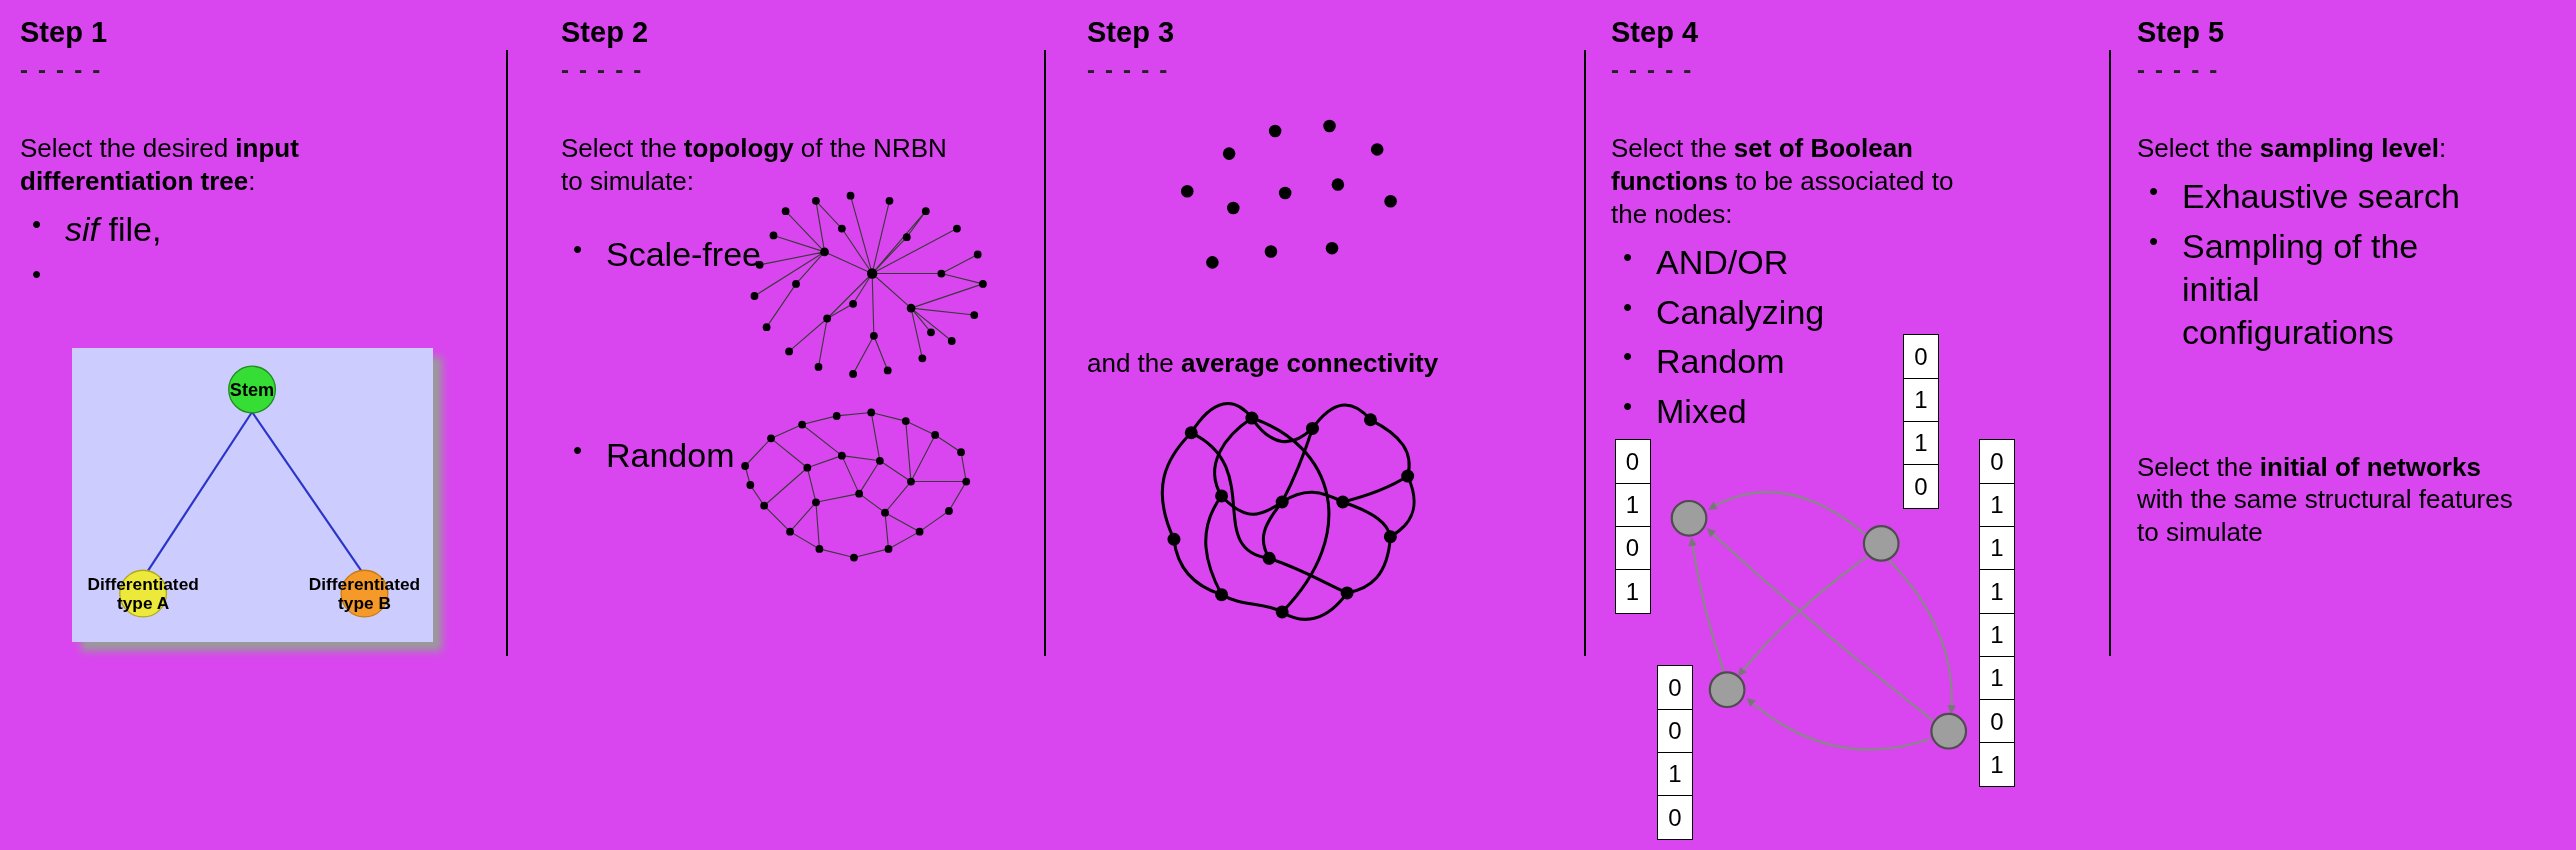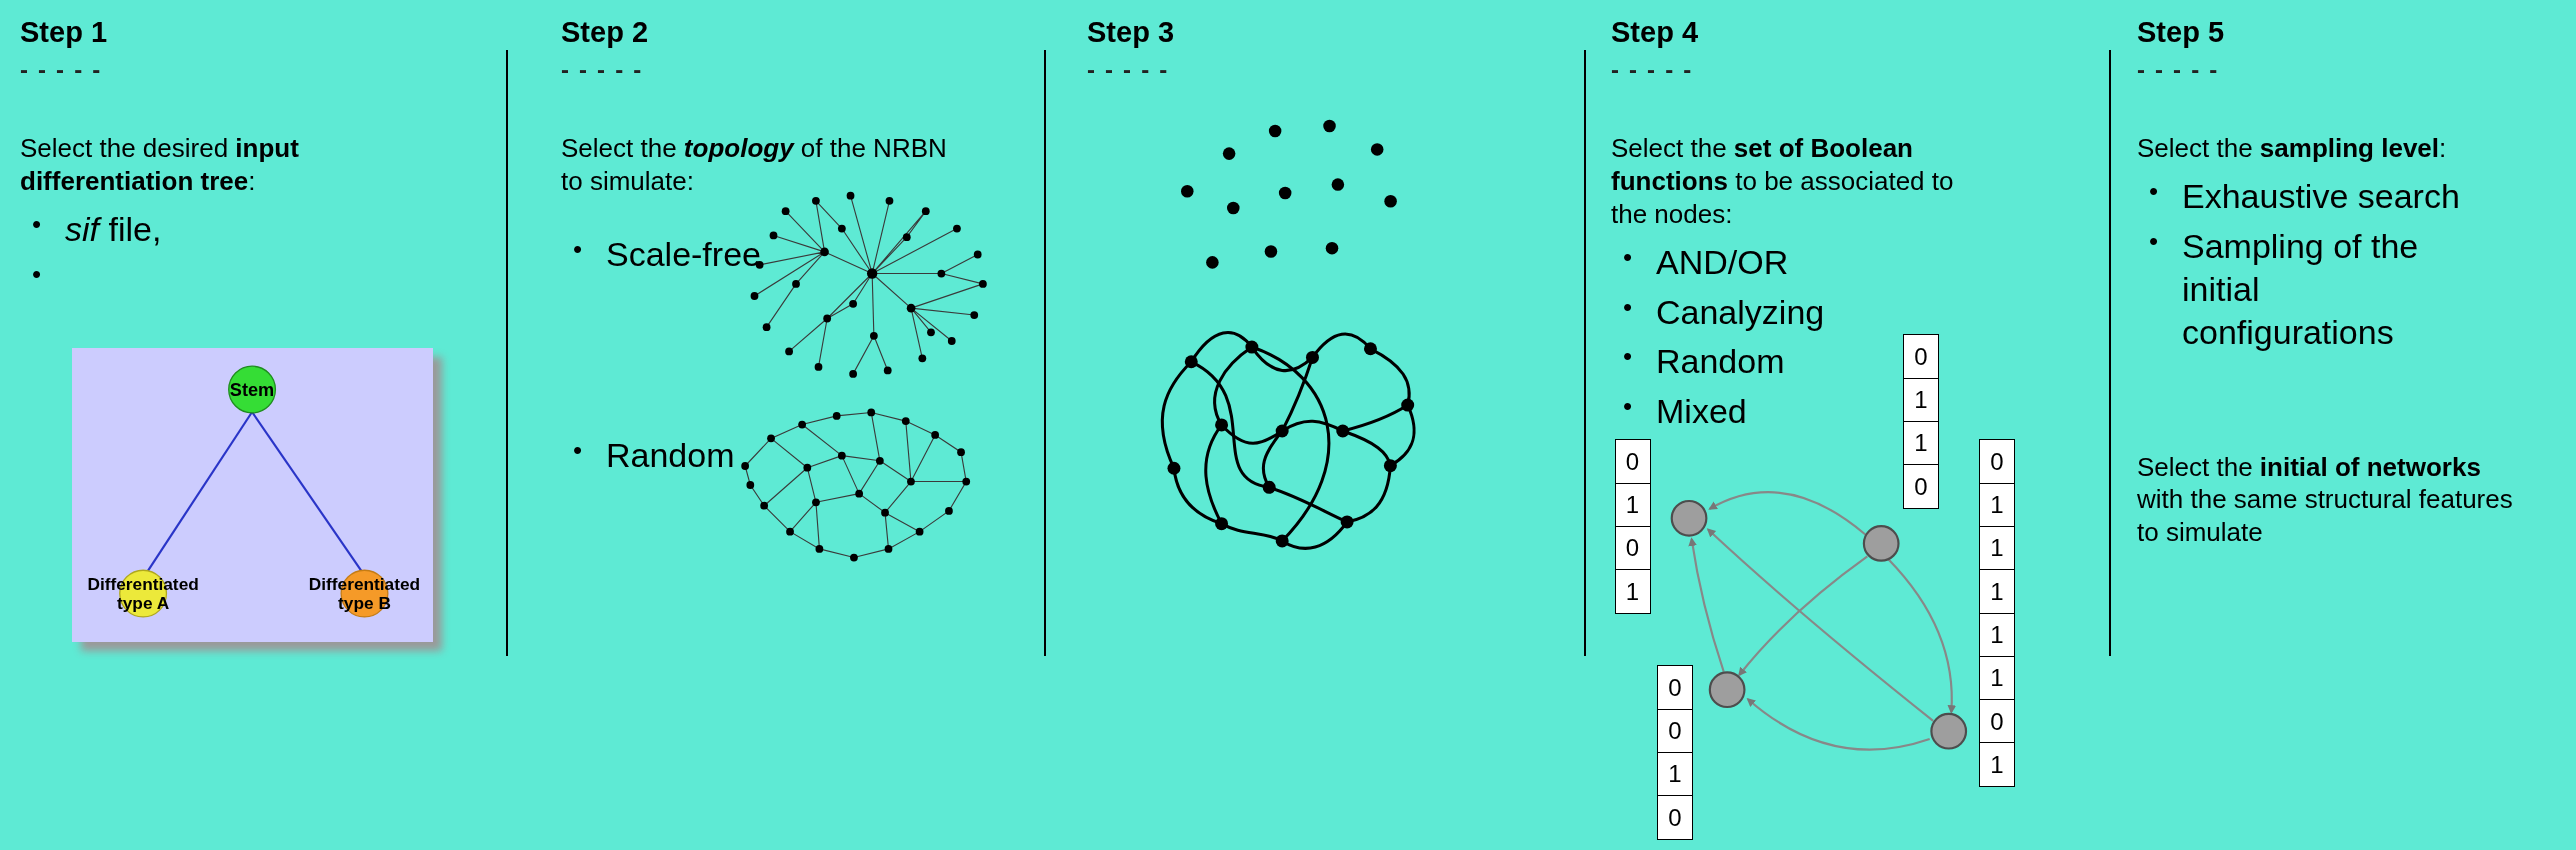--- a/index.html
+++ b/index.html
@@ -1,18 +1,18 @@
 <!DOCTYPE html>
 <html style="font-size:14px"><head>
 <meta charset="utf-8">
 <style>
   * { box-sizing: border-box; margin: 0; padding: 0; }
   html,body { background:#ffffff; }
   body { font-family: "Liberation Sans", sans-serif; color:#000; }
-  .page { position:relative; width:2576px; height:851px; background:#5eead4; overflow:hidden; }
+  .page { position:relative; width:2576px; height:851px; background:#d946ef; overflow:hidden; }
 
   .divider { position:absolute; top:50px; height:606px; width:1.7px; background:#000; }
 
   .col { position:absolute; top:17.3px; }
   .col h2 { font-size:29px; font-weight:bold; line-height:1.1; }
   .dashes { margin-top:7px; font-size:24px; font-weight:bold; letter-spacing:1.7px; color:#222; }
   .intro, .second-para { margin-top:48px; font-size:26px; line-height:1.26; }
   .second-para { margin-top:38px; }
   .bullets { margin-top:10.4px; }
   .bullet-row { display:flex; margin:1.7px 0 7px 0; }
@@ -78,21 +78,21 @@
         <text class="node-label" x="82" y="302">type A</text>
         <text class="node-label" x="338" y="280">Differentiated</text>
         <text class="node-label" x="338" y="302">type B</text>
       </svg>
     </div>
   </section>
 
   <section class="col" style="left:561px; width:472px;">
     <h2>Step 2</h2>
     <div class="dashes">- - - - -</div>
-    <p class="intro" style="max-width:389px"><span>Select the </span><span style="font-weight: bold; font-style: italic;">topology</span><span> of the NRBN to simulate:</span></p>
+    <p class="intro" style="max-width:389px"><span>Select the </span><span style="font-weight: bold;">topology</span><span> of the NRBN to simulate:</span></p>
 
     <div class="bullet-row abs" style="left:0; top:214px;">
       <span class="dot">•</span>
       <span class="btext"><span>Scale-free</span></span>
     </div>
 
     <svg class="abs" style="left:164px; top:170px;" viewBox="0 0 320 230" width="277" height="199">
       <path class="net-edges" d="M170,100L115,75 M170,100L215,140 M170,100L145,10 M170,100L190,16 M170,100L135,48 M170,100L210,58 M170,100L250,100 M170,100L148,135 M170,100L172,172 M170,100L118,152 M170,100L232,28 M170,100L268,48 M115,75L70,28 M115,75L105,16 M115,75L56,56 M115,75L40,90 M115,75L82,112 M115,75L34,126 M215,140L298,112 M215,140L288,148 M215,140L262,178 M215,140L228,198 M215,140L238,168 M250,100L292,78 M172,172L188,212 M172,172L148,216 M118,152L108,208 M118,152L74,190 M82,112L48,162 M148,135L118,152 M135,48L105,16 M210,58L232,28 M250,100L298,112"></path>
       <g class="net-node">
         <circle cx="170" cy="100" r="6"></circle>
@@ -178,20 +178,21 @@
           <circle cx="90" cy="120" r="7.5"></circle>
         <circle cx="152" cy="102" r="7.5"></circle>
           <circle cx="215" cy="92" r="7.5"></circle>
           <circle cx="278" cy="112" r="7.5"></circle>
         <circle cx="65" cy="185" r="7.5"></circle>
           <circle cx="135" cy="172" r="7.5"></circle>
           <circle cx="208" cy="168" r="7.5"></circle>
       </g>
     </svg>
 
+    <p class="second-para"><span>and the </span><span style="font-weight: bold;">average connectivity</span></p>
 
     <svg style="display:block; margin:5.2px 0 0 48px;" viewBox="0 0 350 300" width="303" height="260">
       <g>
         <path class="curvy-edge" d="M65,55 C90,15 115,12 135,38"></path>
         <path class="curvy-edge" d="M135,38 C158,72 182,72 205,50"></path>
         <path class="curvy-edge" d="M205,50 C228,18 250,14 272,40"></path>
         <path class="curvy-edge" d="M272,40 C308,58 322,78 315,105"></path>
         <path class="curvy-edge" d="M315,105 C332,142 318,162 295,175"></path>
         <path class="curvy-edge" d="M295,175 C292,220 272,235 245,240"></path>
         <path class="curvy-edge" d="M245,240 C222,272 195,278 170,262"></path>

